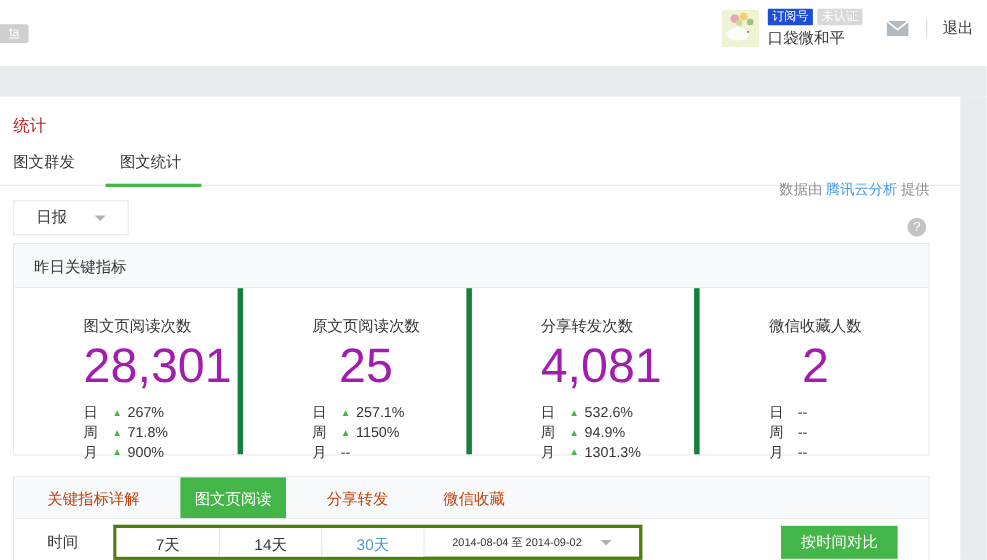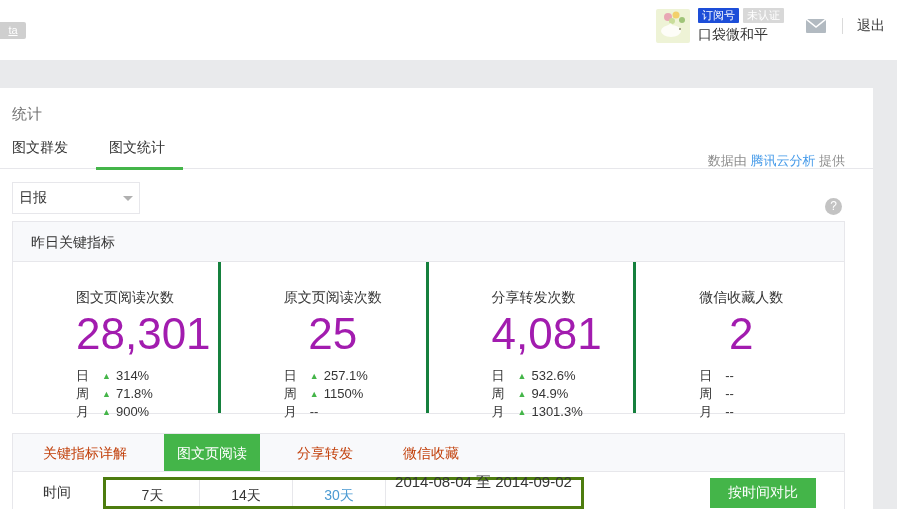--- a/index.html
+++ b/index.html
@@ -16,58 +16,58 @@
   .badge { font-size:11px; line-height:15px; padding:0 4px; color:#fff; border-radius:1px; }
   .badge.type { background:#1d4ed8; }
   .badge.cert { background:#d8d8d8; }
   .acct-name { font-size:14px; color:#353535; }
   .mail { margin-left:22px; width:20px; height:14px; position:relative; cursor:pointer; }
   .vdiv { width:1px; height:16px; background:#dadada; margin:0 14px 0 16px; }
   .logout { font-size:14px; color:#353535; text-decoration:none; cursor:pointer; }
   .band { width:897px; height:28px; background:#e9eaec; }
   .main { position:relative; width:873px; background:#fff; height:421px; }
   .rightstrip { position:absolute; right:0; top:88px; width:24px; height:421px; background:#e9eaec; }
-  .page-title { padding:17px 0 0 12px; font-size:15px; color:#737373; }
+  .page-title { padding:17px 0 0 12px; font-size:15px; color:#b91c1c; }
   .top-tabs { display:flex; margin-top:15px; border-bottom:1px solid #e7e7eb; padding-left:12px; }
   .top-tab { font-size:14px; color:#353535; padding:0 14px 11px 0; margin-right:27px; cursor:pointer; position:relative; }
   .top-tab.active::after { content:""; position:absolute; left:-13px; right:-4px; bottom:-2px; height:3px; background:#44b549; }
-  .provider { position:absolute; top:64px; right:28px; font-size:13px; color:#8d8d8d; }
+  .provider { position:absolute; top:75px; right:28px; font-size:13px; color:#8d8d8d;font-family:Liberation Serif, serif; }
   .provider a { color:#459ae9; text-decoration:none; cursor:pointer; }
-  .report-select { margin:13px 0 0 12px; width:128px; height:32px; border:1px solid #e7e7eb;
-    background:#fff; display:flex; align-items:center; padding:0 6px; cursor:pointer; }
+  .report-select { margin:13px 0 0 12px; width:105px; height:32px; border:1px solid #e7e7eb;
+    background:#fff; display:flex; align-items:center; padding:0 20px; cursor:pointer; }
   .report-select .lbl { font-size:14px; color:#353535; flex:1; }
   .caret { width:0; height:0; border-left:5px solid transparent; border-right:5px solid transparent;
     border-top:5px solid #b0b0b0; }
   .help { position:absolute; top:110px; right:31px; width:17px; height:17px; border-radius:50%;
     background:#c3c3c3; color:#fff; font-size:12px; line-height:17px; text-align:center; cursor:pointer; }
   .panel { margin:7px 28px 0 12px; border:1px solid #e7e7eb; }
   .panel-hd { height:40px; background:#f8f9fb; border-bottom:1px solid #e7e7eb;
     font-size:14px; color:#353535; line-height:40px; padding-left:18px; }
   .metrics { display:flex; height:151px; background:#fff; }
-  .metric { width:25%; padding:26px 0 0 63px; border-right:3px solid #15803d; }
+  .metric { width:25%; padding:26px 0 0 63px; border-right:5px solid #15803d; }
   .metric:last-child { border-right:none; }
   .m-label { font-size:14px; color:#353535; display:inline-block; }
   .m-value { font-size:44px; color:#a21caf; text-align:center; margin:2px 0 8px; display:block; }
   .m-inner { display:inline-block; }
   .m-row { font-size:13px; color:#353535; line-height:18px; display:flex; align-items:center; }
   .m-row .p { width:26px; }
   .arrow { color:#44b549; font-size:9px; margin-right:5px; }
   .panel2 { margin:19px 28px 0 12px; border:1px solid #e7e7eb; border-bottom:none; }
   .det-tabs { display:flex; height:38px; background:#f8f9fb; border-bottom:1px solid #e7e7eb; padding-left:17px; }
   .det-tab { font-size:14px; color:#c2410c; line-height:38px; padding:0 13px; margin-right:24px; cursor:pointer; }
   .det-tab.active { background:#44b549; color:#fff; margin-right:24px; }
   .time-row { display:flex; align-items:center; padding:5px 0 10px 30px; background:#fff; }
   .time-label { font-size:14px; color:#353535; width:60px; }
   .seg { display:flex; border:3px solid #4d7c0f; height:32px; }
   .seg-cell { width:93px; text-align:center; font-size:14px; color:#353535; line-height:30px;
     border-left:1px solid #e7e7eb; cursor:pointer; background:#fff; }
   .seg-cell:first-child { border-left:none; }
   .seg-cell.active { color:#4b9ad2; }
   .seg-date { width:196px; display:flex; align-items:center; justify-content:center; gap:17px;
-    border-left:1px solid #e7e7eb; font-size:15px; color:#353535; cursor:pointer;flex-direction:column; }
+    border-left:1px solid #e7e7eb; font-size:10px; color:#353535; cursor:pointer; }
   .compare-btn { margin-left:auto; margin-right:28px; width:106px; height:30px; background:#44b549;
     color:#fff; font-size:14px; border:none; cursor:pointer; }
 </style>
 </head>
 <body>
 
 <div class="topbar">
   <div class="corner-badge">ta</div>
   <div class="account">
     <div class="avatar">
@@ -122,21 +122,21 @@
     <div class="metrics">
 
       <div class="metric">
         <div class="m-inner">
           <span class="m-label">图文页阅读次数</span>
           <span class="m-value">28,301</span>
         </div>
         <div class="m-row">
           <span class="p">日</span>
           <span class="arrow">▲</span>
-          <span>314%</span>
+          <span>267%</span>
         </div>
         <div class="m-row">
           <span class="p">周</span>
           <span class="arrow">▲</span>
           <span>71.8%</span>
         </div>
         <div class="m-row">
           <span class="p">月</span>
           <span class="arrow">▲</span>
           <span>900%</span>

